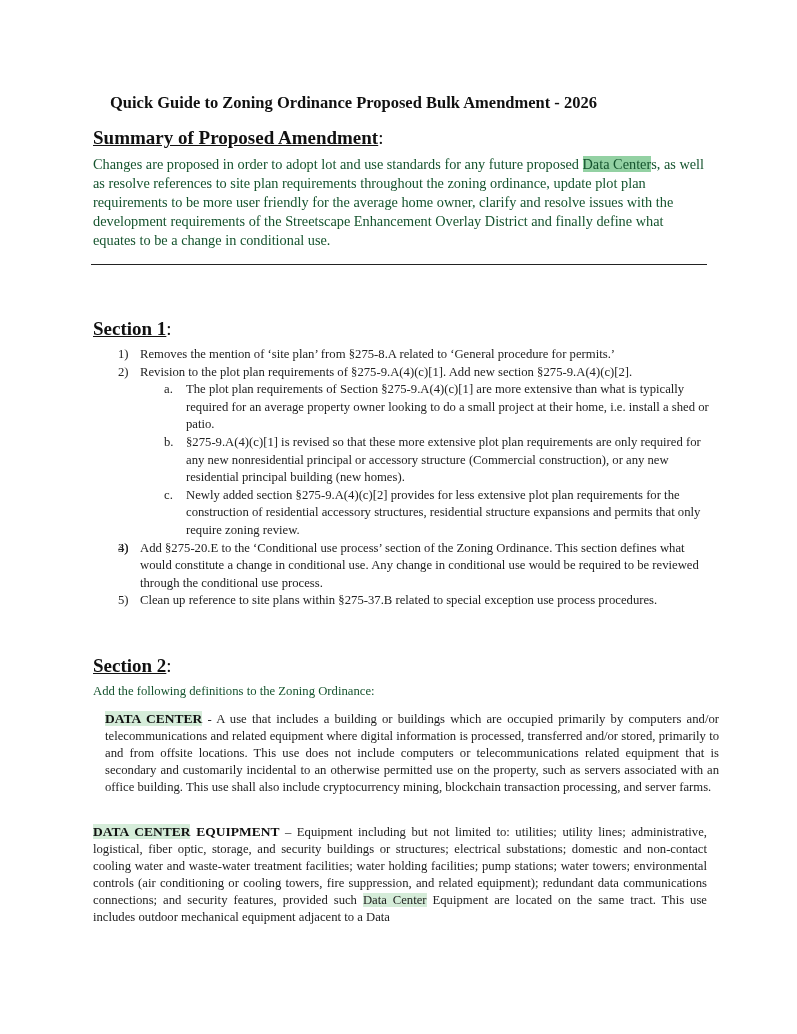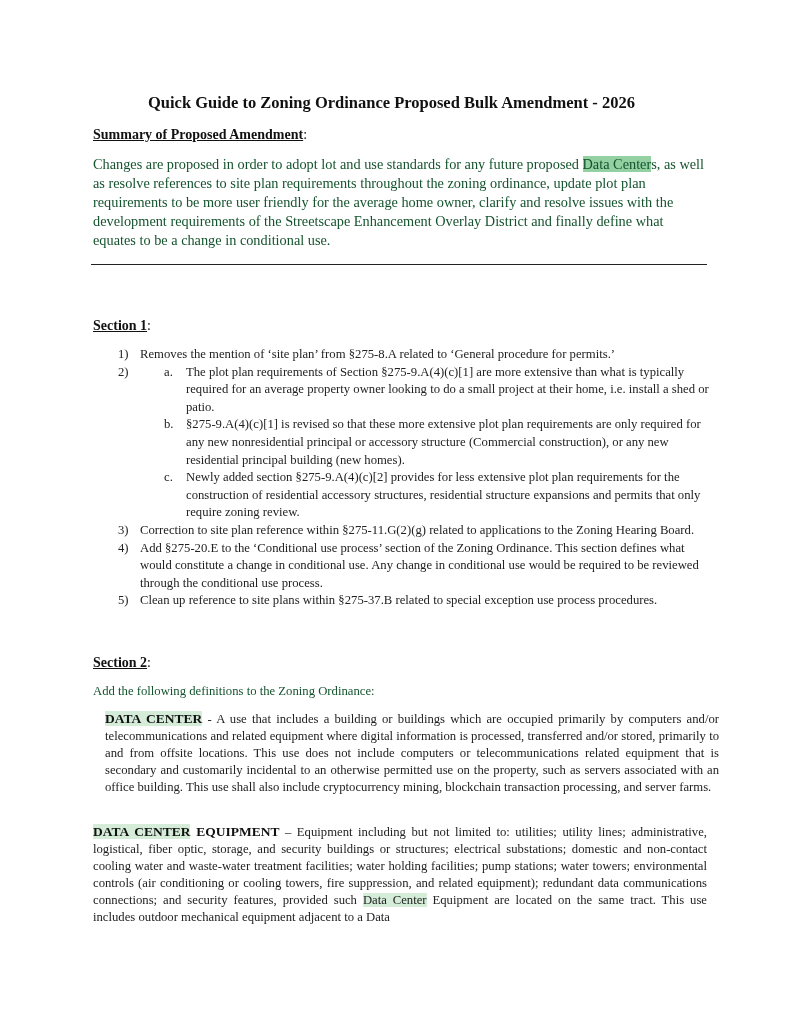--- a/index.html
+++ b/index.html
@@ -21,26 +21,25 @@
       width: 797px; height: 1034px;
     }
     .title {
       position: absolute;
       top: 93px;
       left: 0; width: 707px;
       text-align: center;
       font-weight: bold;
       font-size: 16.5px;
       color: #111;
-      margin-left: 38px;
     }
     .heading {
       position: absolute;
       left: 93px;
-      font-size: 14px;
+      font-size: 19px;
       font-weight: bold;
       color: #111;
     }
     .heading u { text-decoration: underline; }
     .heading .colon { font-weight: normal; }
     .para {
       position: absolute;
       left: 93px;
       width: 614px;
       font-size: 14.3px;
@@ -120,36 +119,36 @@
     <u>Section 1</u><span class="colon">:</span>
   </div>
 
   <div class="list" style="top:346px;">
     <div class="li">
       <span class="num">1)</span>
       <span>Removes the mention of ‘site plan’ from §275-8.A related to ‘General procedure for permits.’</span>
     </div>
     <div class="li">
       <span class="num">2)</span>
+      <span>Revision to the plot plan requirements of §275-9.A(4)(c)[1]. Add new section §275-9.A(4)(c)[2].</span>
     </div>
     <div class="subli">
       <span class="num">a.</span>
       <span>The plot plan requirements of Section §275-9.A(4)(c)[1] are more extensive than what is typically required for an average property owner looking to do a small project at their home, i.e. install a shed or patio.</span>
     </div>
     <div class="subli">
       <span class="num">b.</span>
       <span>§275-9.A(4)(c)[1] is revised so that these more extensive plot plan requirements are only required for any new nonresidential principal or accessory structure (Commercial construction), or any new residential principal building (new homes).</span>
     </div>
     <div class="subli">
       <span class="num">c.</span>
       <span>Newly added section §275-9.A(4)(c)[2] provides for less extensive plot plan requirements for the construction of residential accessory structures, residential structure expansions and permits that only require zoning review.</span>
     </div>
     <div class="li">
       <span class="num">3)</span>
-      <span>Correction to site plan reference within §275-11.G(2)(g) related to applications to the Zoning Hearing Board.</span>
     </div>
     <div class="li">
       <span class="num">4)</span>
       <span>Add §275-20.E to the ‘Conditional use process’ section of the Zoning Ordinance. This section defines what would constitute a change in conditional use. Any change in conditional use would be required to be reviewed through the conditional use process.</span>
     </div>
     <div class="li">
       <span class="num">5)</span>
       <span>Clean up reference to site plans within §275-37.B related to special exception use process procedures.</span>
     </div>
   </div>

